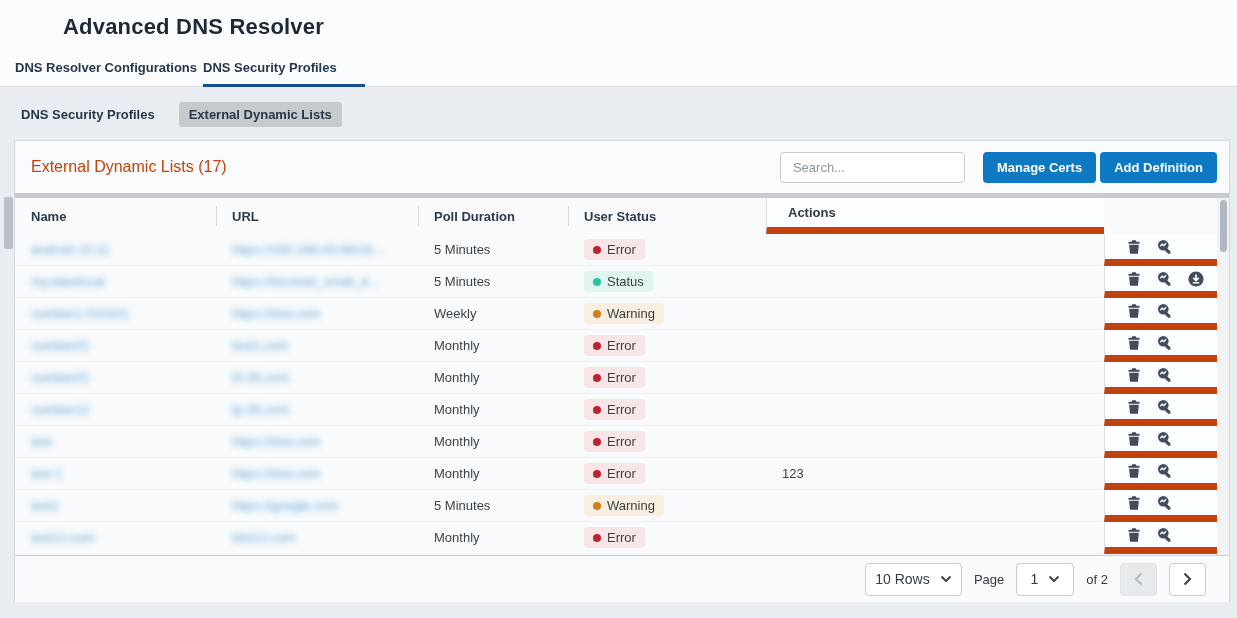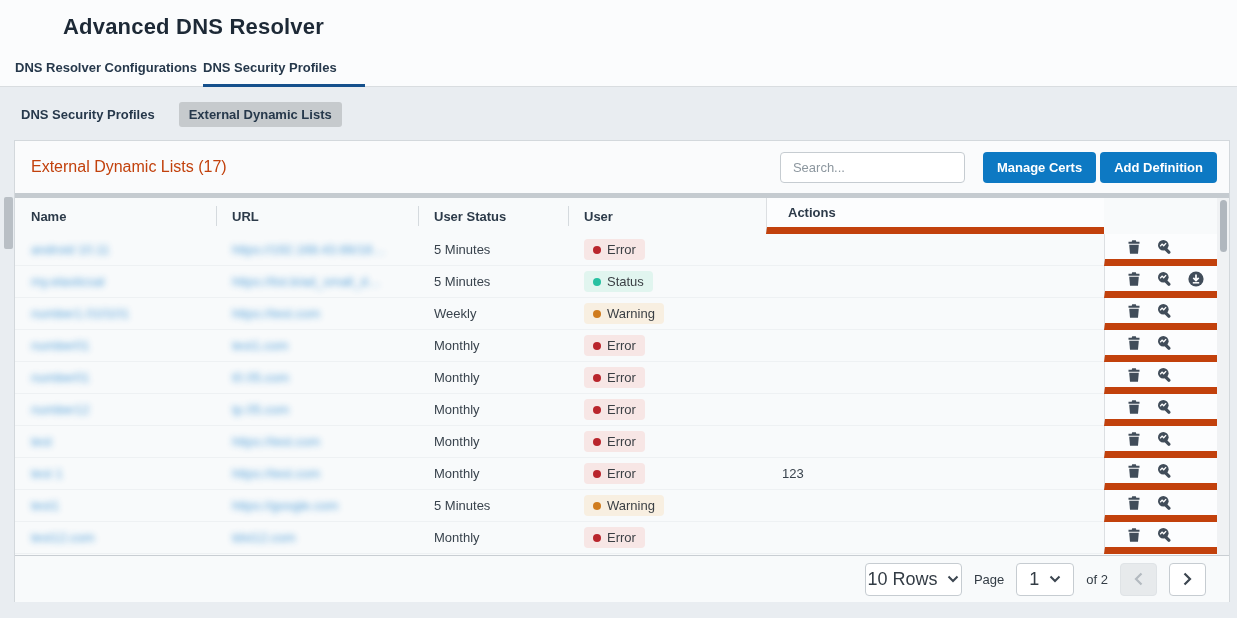--- a/index.html
+++ b/index.html
@@ -57,21 +57,21 @@
   
   .v-scroll { position:absolute; right:0; top:0; width:12px; height:357px; background:#f0f2f4; }
   .v-thumb { position:absolute; right:2px; top:2px; width:7px; height:52px; border-radius:4px; background:#b0b7be; }
   
   .left-thumb { position:absolute; left:4px; top:197px; width:9px; height:52px; background:#b9bfc5; border-radius:2px; z-index:5; }
 
   
   .panel-footer { height:47px; border-top:1px solid #c9ced3; display:flex; align-items:center;
                   justify-content:flex-end; padding-right:23px; gap:12px; background:#f8fafb; }
   .select-box { display:flex; align-items:center; justify-content:center; gap:10px; background:#fff;
-                border:1px solid #c6ccd1; border-radius:4px; height:33px; font-size:18px; color:#333c45; cursor:pointer; }
+                border:1px solid #c6ccd1; border-radius:4px; height:33px; font-size:14px; color:#333c45; cursor:pointer; }
   .rows-select { width:97px; }
   .page-select { width:58px; }
   .pg-label { font-size:13px; color:#333c45; }
   .pager-btn { width:37px; height:33px; border-radius:4px; display:flex; align-items:center; justify-content:center; cursor:pointer; }
   .pager-btn.prev { background:#e7eaec; border:1px solid #dfe3e6; cursor:default; }
   .pager-btn.next { background:#fff; border:1px solid #c6ccd1; }
 </style>
 </head>
 <body>
 
@@ -105,22 +105,22 @@
     <button class="btn">Manage Certs</button>
     <button class="btn">Add Definition</button>
   </div>
 
   <div class="band"></div>
 
   <div class="table-wrap">
     <div class="grid-row hdr">
       <div class="cell">Name</div>
       <div class="cell">URL</div>
+      <div class="cell">Poll Duration</div>
       <div class="cell">User Status</div>
-      <div class="cell">User</div>
       <div class="cell actions">Actions</div>
     </div>
 
     <div>
   <div class="grid-row row">
     <div class="cell">
             <a class="cell-link redacted">android 10.11</a>
           </div>
     <div class="cell">
             <a class="cell-link redacted">https://192.168.43.66/18…</a>

